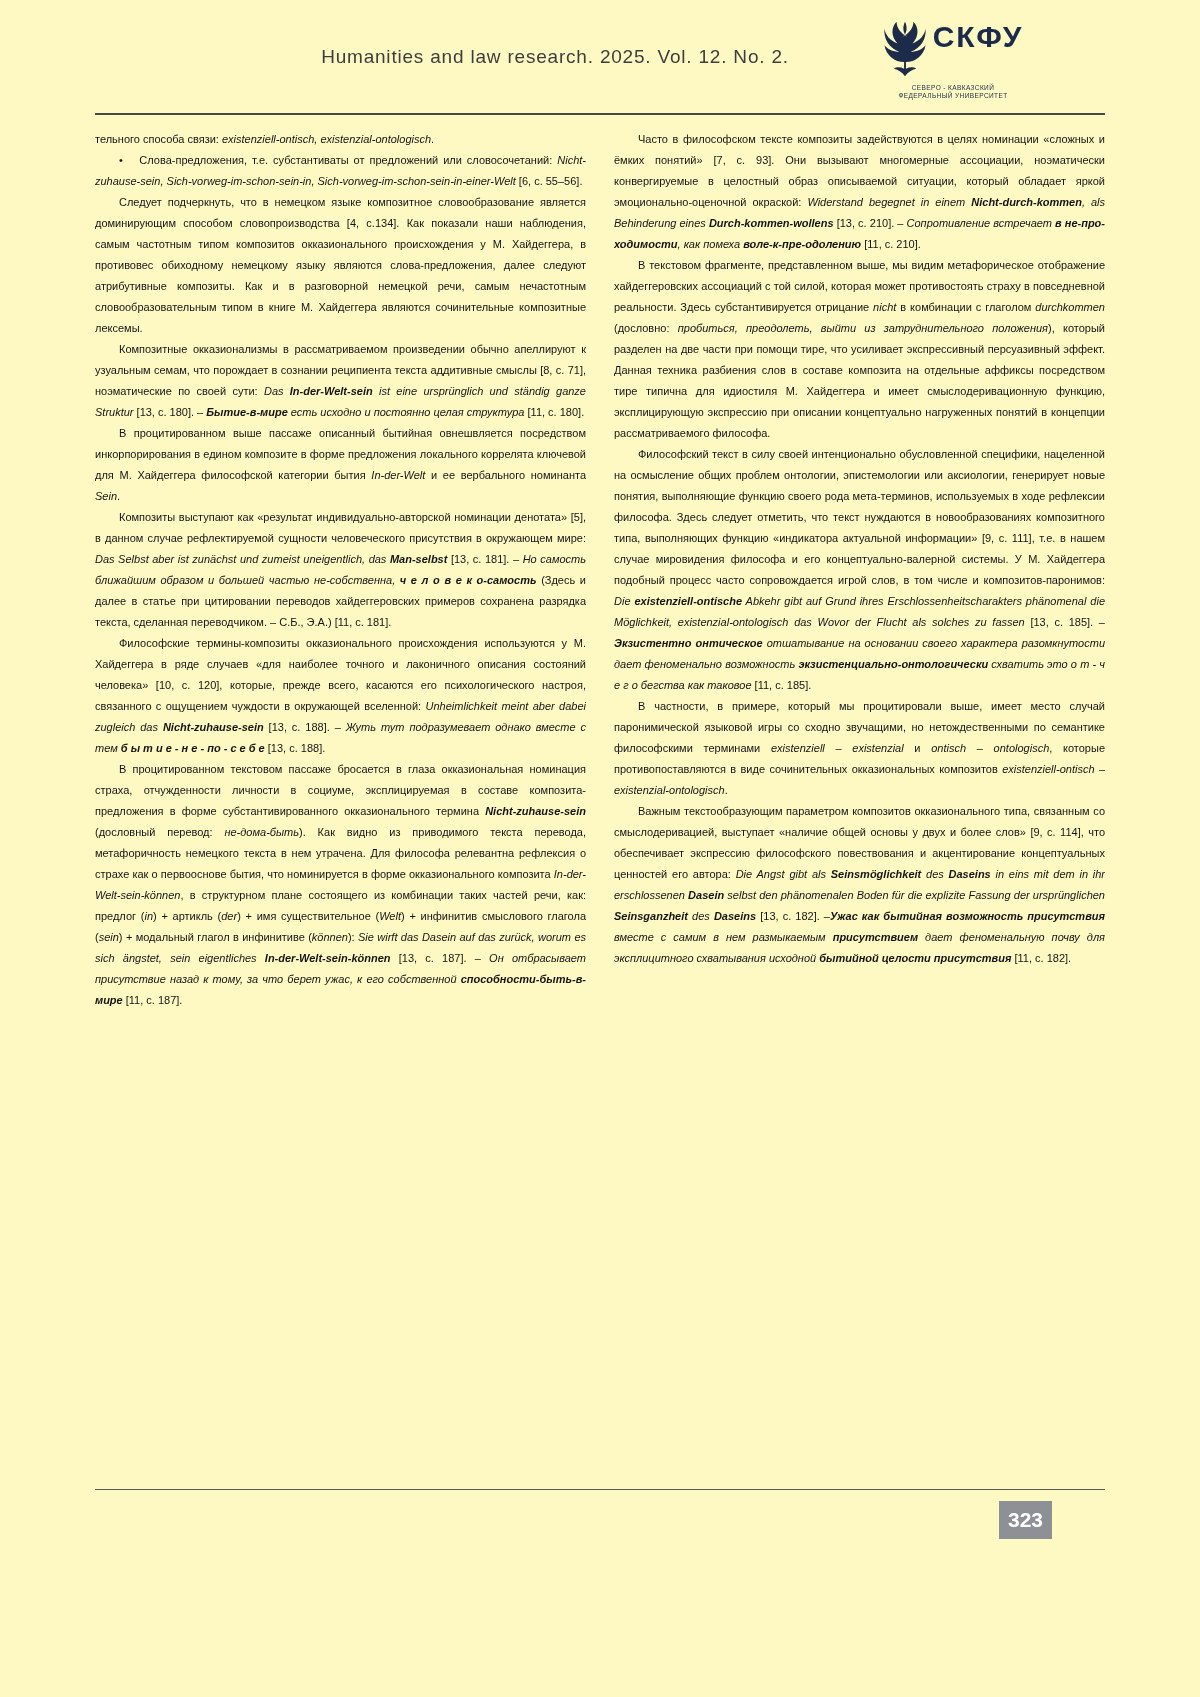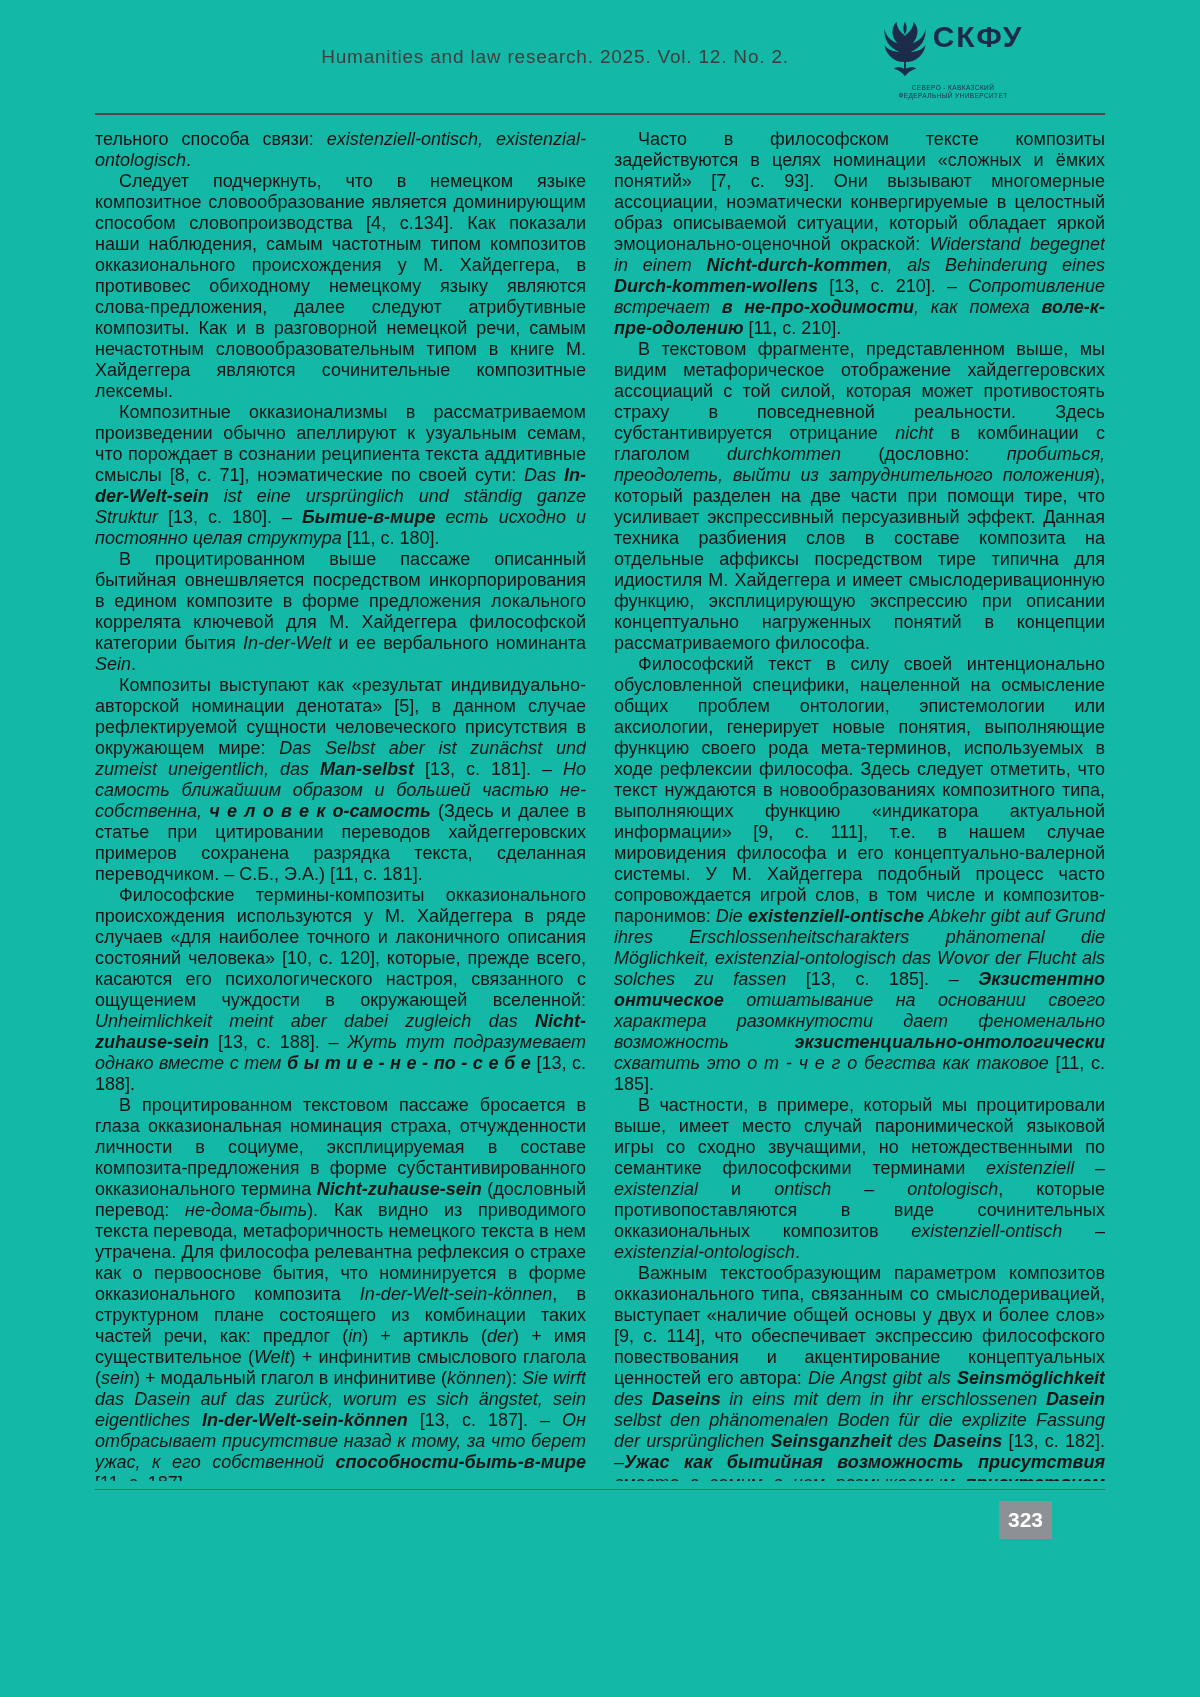--- a/index.html
+++ b/index.html
@@ -1,18 +1,18 @@
 <!DOCTYPE html>
 <html lang="ru"><head>
 <meta charset="utf-8">
 <style>
   * { margin:0; padding:0; box-sizing:border-box; }
   html,body { background:#ffffff; }
   body { font-family:"Liberation Sans","DejaVu Sans",sans-serif; color:#141414; }
-  .page { position:relative; width:1200px; height:1697px; background:#14b8a6; overflow:hidden; margin:0 auto; }
+  .page { position:relative; width:1200px; height:1697px; background:#fef9c3; overflow:hidden; margin:0 auto; }
 
   .header-title {
     position:absolute; top:46px; left:95px; width:920px;
     text-align:center; font-size:19px; letter-spacing:0.8px; color:#3d3d3d;
   }
   .logo {
     position:absolute; top:20px; left:878px; width:150px;
     display:flex; flex-direction:column; align-items:center;
   }
   .logo-row { display:flex; align-items:flex-start; gap:6px; }
@@ -20,21 +20,21 @@
   .logo-sub { margin-top:2px; font-size:6.5px; line-height:8px; color:#1b2b49; text-align:center; letter-spacing:0.4px; }
 
   .header-rule { position:absolute; top:113px; left:95px; width:1010px; height:2px; background:#474747; }
 
   .columns {
     position:absolute; top:129px; left:95px; width:1010px; height:1352px;
     display:flex; gap:28px; overflow:hidden;
   }
   .col { flex:1 1 0; overflow:hidden; }
   .para {
-    font-size:18px; line-height:21px; text-align:justify;
+    font-size:11px; line-height:21px; text-align:justify;
     color:#141414; hyphens:auto; -webkit-hyphens:auto;
   }
   .para.indent { text-indent:24px; }
   .it { font-style:italic; }
   .bd { font-weight:bold; }
 
   .footer-rule { position:absolute; top:1489px; left:95px; width:1010px; height:1px; background:#5a5a5a; }
   .page-number {
     position:absolute; top:1501px; right:148px;
     background:#8d9094; color:#ffffff;
@@ -62,20 +62,21 @@
       <div>СЕВЕРО - КАВКАЗСКИЙ</div>
       <div>ФЕДЕРАЛЬНЫЙ УНИВЕРСИТЕТ</div>
     </div>
   </div>
 
   <div class="header-rule"></div>
 
   <main class="columns">
     <div class="col">
         <p class="para"><span>тельного способа связи: </span><span class="it">existenziell-ontisch, existenzial-ontologisch</span><span>.</span></p>
+        <p class="para indent"><span>•  Слова-предложения, т.е. субстантиваты от предложений или словосочетаний: </span><span class="it">Nicht-zuhause-sein, Sich-vorweg-im-schon-sein-in, Sich-vorweg-im-schon-sein-in-einer-Welt</span><span> [6, с. 55–56].</span></p>
         <p class="para indent"><span>Следует подчеркнуть, что в немецком языке композитное словообразование является доминирующим способом словопроизводства [4, с.134]. Как показали наши наблюдения, самым частотным типом композитов окказионального происхождения у М. Хайдеггера, в противовес обиходному немецкому языку являются слова-предложения, далее следуют атрибутивные композиты. Как и в разговорной немецкой речи, самым нечастотным словообразовательным типом в книге М. Хайдеггера являются сочинительные композитные лексемы.</span></p>
         <p class="para indent"><span>Композитные окказионализмы в рассматриваемом произведении обычно апеллируют к узуальным семам, что порождает в сознании реципиента текста аддитивные смыслы [8, с. 71], ноэматические по своей сути: </span><span class="it">Das </span><span class="it bd">In-der-Welt-sein</span><span class="it"> ist eine ursprünglich und ständig ganze Struktur </span><span>[13, с. 180]. – </span><span class="it bd">Бытие-в-мире</span><span class="it"> есть исходно и постоянно целая структура </span><span>[11, с. 180].</span></p>
         <p class="para indent"><span>В процитированном выше пассаже описанный бытийная овнешвляется посредством инкорпорирования в едином композите в форме предложения локального коррелята ключевой для М. Хайдеггера философской категории бытия </span><span class="it">In-der-Welt</span><span> и ее вербального номинанта </span><span class="it">Sein</span><span>.</span></p>
         <p class="para indent"><span>Композиты выступают как «результат индивидуально-авторской номинации денотата» [5], в данном случае рефлектируемой сущности человеческого присутствия в окружающем мире: </span><span class="it">Das Selbst aber ist zunächst und zumeist uneigentlich, das </span><span class="it bd">Man-selbst</span><span> [13, с. 181]. – </span><span class="it">Но самость ближайшим образом и большей частью не-собственна, </span><span class="it bd">ч е л о в е к о-самость</span><span> (Здесь и далее в статье при цитировании переводов хайдеггеровских примеров сохранена разрядка текста, сделанная переводчиком. – С.Б., Э.А.) [11, с. 181].</span></p>
         <p class="para indent"><span>Философские термины-композиты окказионального происхождения используются у М. Хайдеггера в ряде случаев «для наиболее точного и лаконичного описания состояний человека» [10, с. 120], которые, прежде всего, касаются его психологического настроя, связанного с ощущением чуждости в окружающей вселенной: </span><span class="it">Unheimlichkeit meint aber dabei zugleich das </span><span class="it bd">Nicht-zuhause-sein</span><span> [13, с. 188]. – </span><span class="it">Жуть тут подразумевает однако вместе с тем </span><span class="it bd">б ы т и е - н е - по - с е б е </span><span>[13, с. 188].</span></p>
         <p class="para indent"><span>В процитированном текстовом пассаже бросается в глаза окказиональная номинация страха, отчужденности личности в социуме, эксплицируемая в составе композита-предложения в форме субстантивированного окказионального термина </span><span class="it bd">Nicht-zuhause-sein</span><span> (дословный перевод: </span><span class="it">не-дома-быть</span><span>). Как видно из приводимого текста перевода, метафоричность немецкого текста в нем утрачена. Для философа релевантна рефлексия о страхе как о первооснове бытия, что номинируется в форме окказионального композита </span><span class="it">In-der-Welt-sein-können</span><span>, в структурном плане состоящего из комбинации таких частей речи, как: предлог (</span><span class="it">in</span><span>) + артикль (</span><span class="it">der</span><span>) + имя существительное (</span><span class="it">Welt</span><span>) + инфинитив смыслового глагола (</span><span class="it">sein</span><span>) + модальный глагол в инфинитиве (</span><span class="it">können</span><span>): </span><span class="it">Sie wirft das Dasein auf das zurück, worum es sich ängstet, sein eigentliches </span><span class="it bd">In-der-Welt-sein-können</span><span> [13, с. 187]. – </span><span class="it">Он отбрасывает присутствие назад к тому, за что берет ужас, к его собственной </span><span class="it bd">способности-быть-в-мире</span><span> [11, с. 187].</span></p>
       </div>
     <div class="col">
         <p class="para indent"><span>Часто в философском тексте композиты задействуются в целях номинации «сложных и ёмких понятий» [7, с. 93]. Они вызывают многомерные ассоциации, ноэматически конвергируемые в целостный образ описываемой ситуации, который обладает яркой эмоционально-оценочной окраской: </span><span class="it">Widerstand begegnet in einem </span><span class="it bd">Nicht-durch-kommen</span><span class="it">, als Behinderung eines </span><span class="it bd">Durch-kommen-wollens</span><span> [13, с. 210]. – </span><span class="it">Сопротивление встречает </span><span class="it bd">в не-про-ходимости</span><span class="it">, как помеха </span><span class="it bd">воле-к-пре-одолению</span><span> [11, с. 210].</span></p>
         <p class="para indent"><span>В текстовом фрагменте, представленном выше, мы видим метафорическое отображение хайдеггеровских ассоциаций с той силой, которая может противостоять страху в повседневной реальности. Здесь субстантивируется отрицание </span><span class="it">nicht</span><span> в комбинации с глаголом </span><span class="it">durchkommen</span><span> (дословно: </span><span class="it">пробиться, преодолеть, выйти из затруднительного положения</span><span>), который разделен на две части при помощи тире, что усиливает экспрессивный персуазивный эффект. Данная техника разбиения слов в составе композита на отдельные аффиксы посредством тире типична для идиостиля М. Хайдеггера и имеет смыслодеривационную функцию, эксплицирующую экспрессию при описании концептуально нагруженных понятий в концепции рассматриваемого философа.</span></p>

